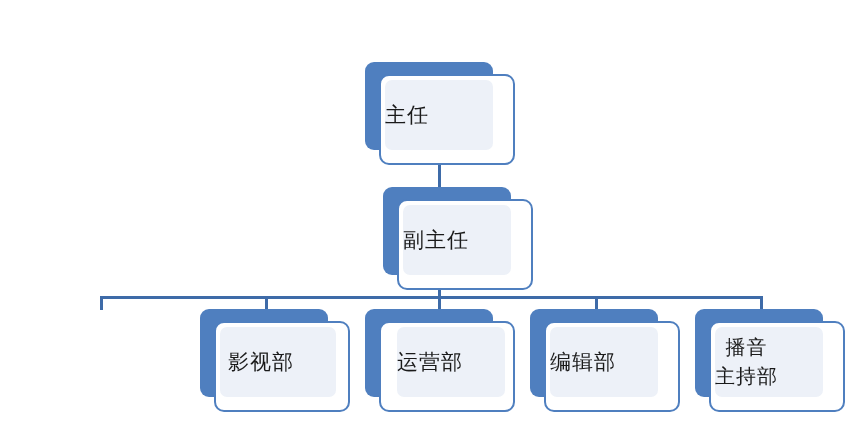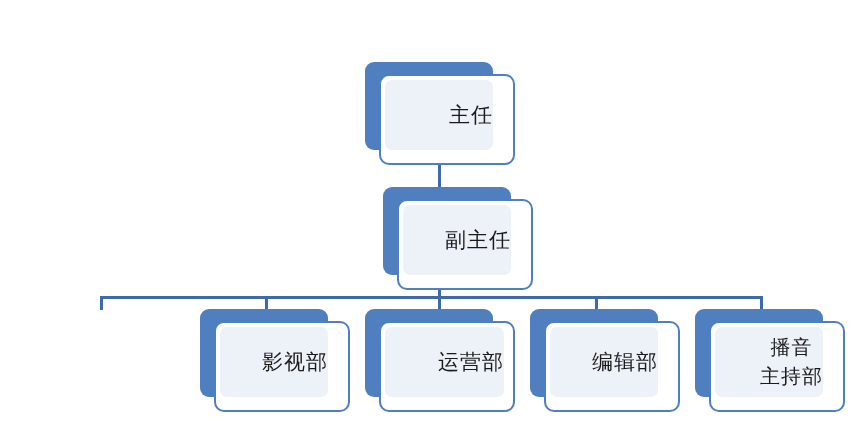--- a/index.html
+++ b/index.html
@@ -51,21 +51,21 @@
     box-sizing: border-box;
   }
 
   
   .node .panel {
     position: absolute;
     background: #EDF1F8;
     border-radius: 7px;
     display: flex;
     align-items: center;
-    justify-content: flex-end;
+    justify-content: flex-start;
   }
 
   .node .label {
     color: #1a1a1a;
     font-size: 21px;
     line-height: 1.45;
     text-align: center;
     letter-spacing: 1px;
     white-space: pre-line;
     user-select: none;
@@ -102,29 +102,29 @@
     <div class="card" style="left:14px; top:12px; width:136px; height:91px;"></div>
     <div class="panel" style="left:20px; top:18px; width:108px; height:70px;">
       <span class="label">副主任</span>
     </div>
   </div>
 
 
   <div class="node" style="left:200px; top:309px; width:150px; height:103px;">
     <div class="plate" style="left:0; top:0; width:128px; height:88px;"></div>
     <div class="card" style="left:14px; top:12px; width:136px; height:91px;"></div>
-    <div class="panel" style="left:20px; top:18px; width:108px; height:70px;">
+    <div class="panel" style="left:20px; top:18px; width:108px; height:70px;padding-left:8px;">
       <span class="label">影视部</span>
     </div>
   </div>
 
   <div class="node" style="left:365px; top:309px; width:150px; height:103px;">
     <div class="plate" style="left:0; top:0; width:128px; height:88px;"></div>
     <div class="card" style="left:14px; top:12px; width:136px; height:91px;"></div>
-    <div class="panel" style="left:20px; top:18px; width:119px; height:70px;">
+    <div class="panel" style="left:32px; top:18px; width:108px; height:70px;">
       <span class="label">运营部</span>
     </div>
   </div>
 
   <div class="node" style="left:530px; top:309px; width:148px; height:103px;">
     <div class="plate" style="left:0; top:0; width:128px; height:88px;"></div>
     <div class="card" style="left:14px; top:12px; width:136px; height:91px;"></div>
     <div class="panel" style="left:20px; top:18px; width:108px; height:70px;">
       <span class="label">编辑部</span>
     </div>

